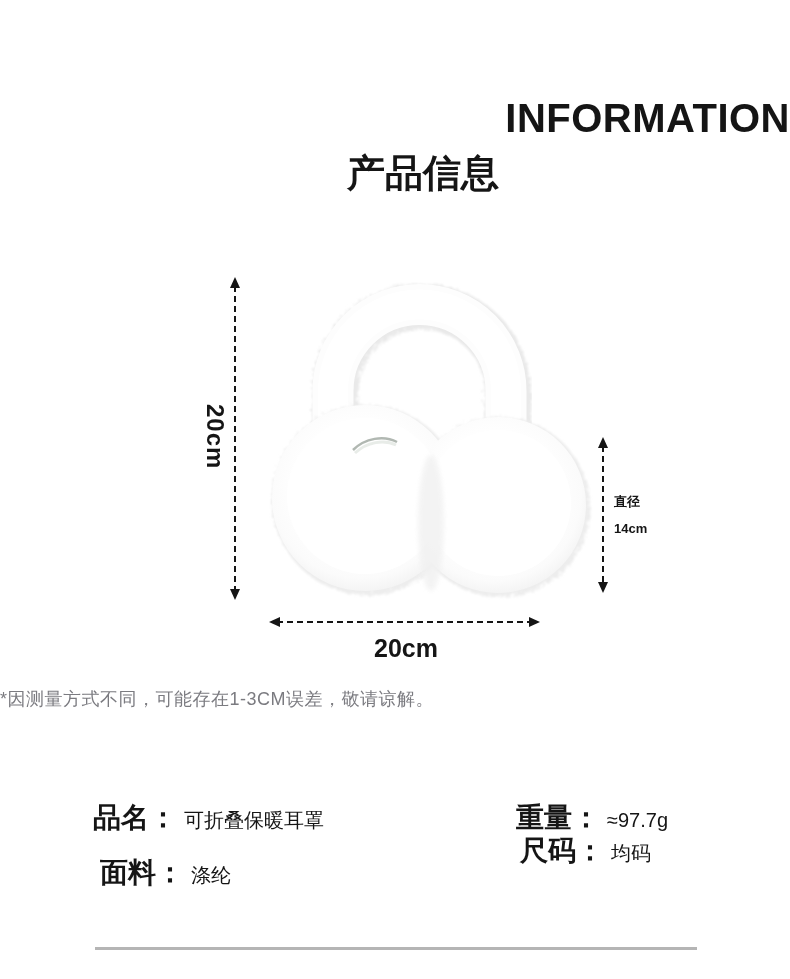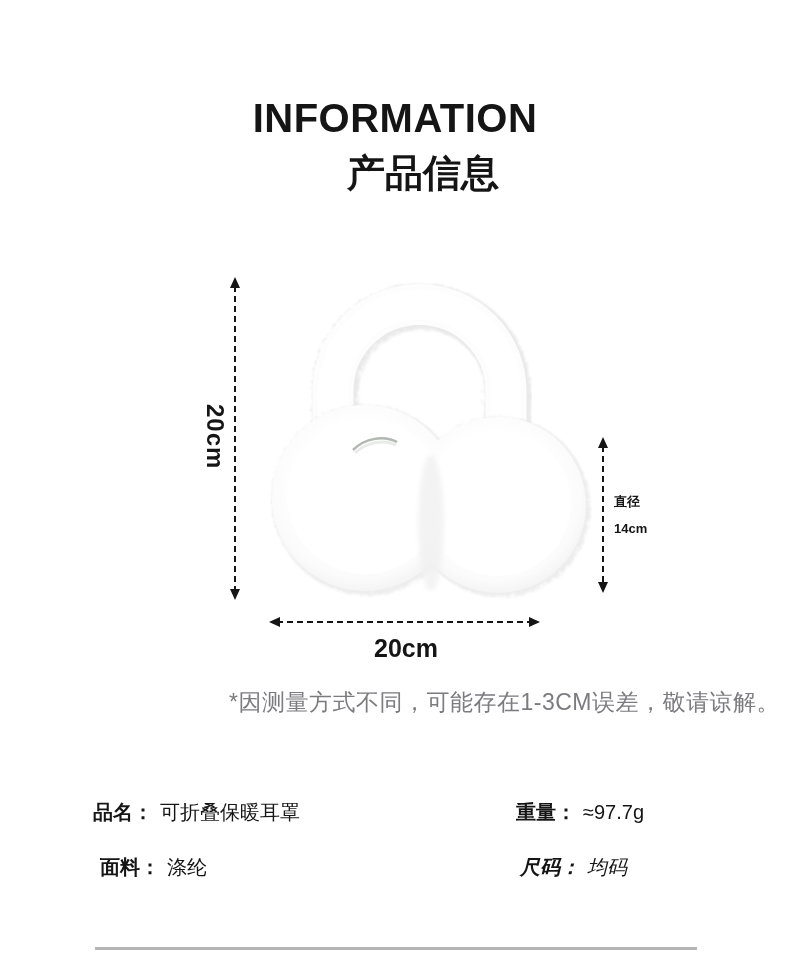--- a/index.html
+++ b/index.html
@@ -1,20 +1,20 @@
 <!DOCTYPE html>
 <html><head>
 <meta charset="utf-8">
 <style>
   html,body{margin:0;padding:0;background:#ffffff;}
   body{font-family:"Liberation Sans","DejaVu Sans",sans-serif;color:var(--ink,#151515);}
   .canvas{position:relative;width:790px;height:979px;background:#fff;overflow:hidden;margin:0 auto;}
 
   
-  .title-en{position:absolute;top:96px;left:0;width:790px;text-align:center;
+  .title-en{position:absolute;top:96px;left:0;width:790px;text-align:right;
     font-size:40px;font-weight:700;letter-spacing:.5px;color:var(--ink,#151515);}
   .title-zh{position:absolute;top:148px;left:0;width:790px;text-align:center;
     font-size:38px;font-weight:700;color:var(--ink,#151515);padding-left:28px;}
 
   
   .photo{position:absolute;left:265px;top:278px;width:330px;height:332px;}
 
   
   .dim-arrow{position:absolute;}
   .dim-arrow.vertical{width:12px;}
@@ -29,30 +29,30 @@
   .dash-h{position:absolute;left:8px;right:8px;top:5px;height:2px;
     background:repeating-linear-gradient(to right,var(--ink,#151515) 0 6px,transparent 6px 10px);}
 
   
   .dim-label{position:absolute;font-weight:700;color:var(--ink,#151515);}
   .label-height{left:201px;top:404px;font-size:24px;writing-mode:vertical-rl;letter-spacing:1px;}
   .label-width{left:346px;top:634px;width:120px;text-align:center;font-size:25px;}
   .label-diameter{left:614px;top:488px;font-size:13px;line-height:27px;}
 
   
-  .note{position:absolute;top:687px;left:0;width:780px;text-align:right;
-    font-size:23px;color:var(--note,#7b7b80);letter-spacing:.5px;}
+  .note{position:absolute;top:687px;left:0;width:780px;text-align:left;
+    font-size:18px;color:var(--note,#7b7b80);letter-spacing:.5px;}
 
   
   .spec{position:absolute;font-size:20px;white-space:nowrap;}
-  .spec b{font-size:20px;font-weight:700;margin-right:7px;margin-top:44px;}
+  .spec b{font-size:28px;font-weight:700;margin-right:7px;margin-top:44px;}
   .spec-name{left:93px;top:799px;}
   .spec-weight{left:516px;top:799px;}
   .spec-fabric{left:100px;top:854px;}
-  .spec-size{left:520px;top:854px;font-style:italic;}
+  .spec-size{left:520px;top:832px;}
 
   
   .divider{position:absolute;left:95px;top:947px;width:602px;height:3px;background:var(--divider,#b5b5b5);}
 </style>
 </head>
 <body style="--ink: #151515; --note: #7b7b80; --divider: #b5b5b5;">
 
 <div class="canvas">
 
   <div class="title-en">INFORMATION</div>

